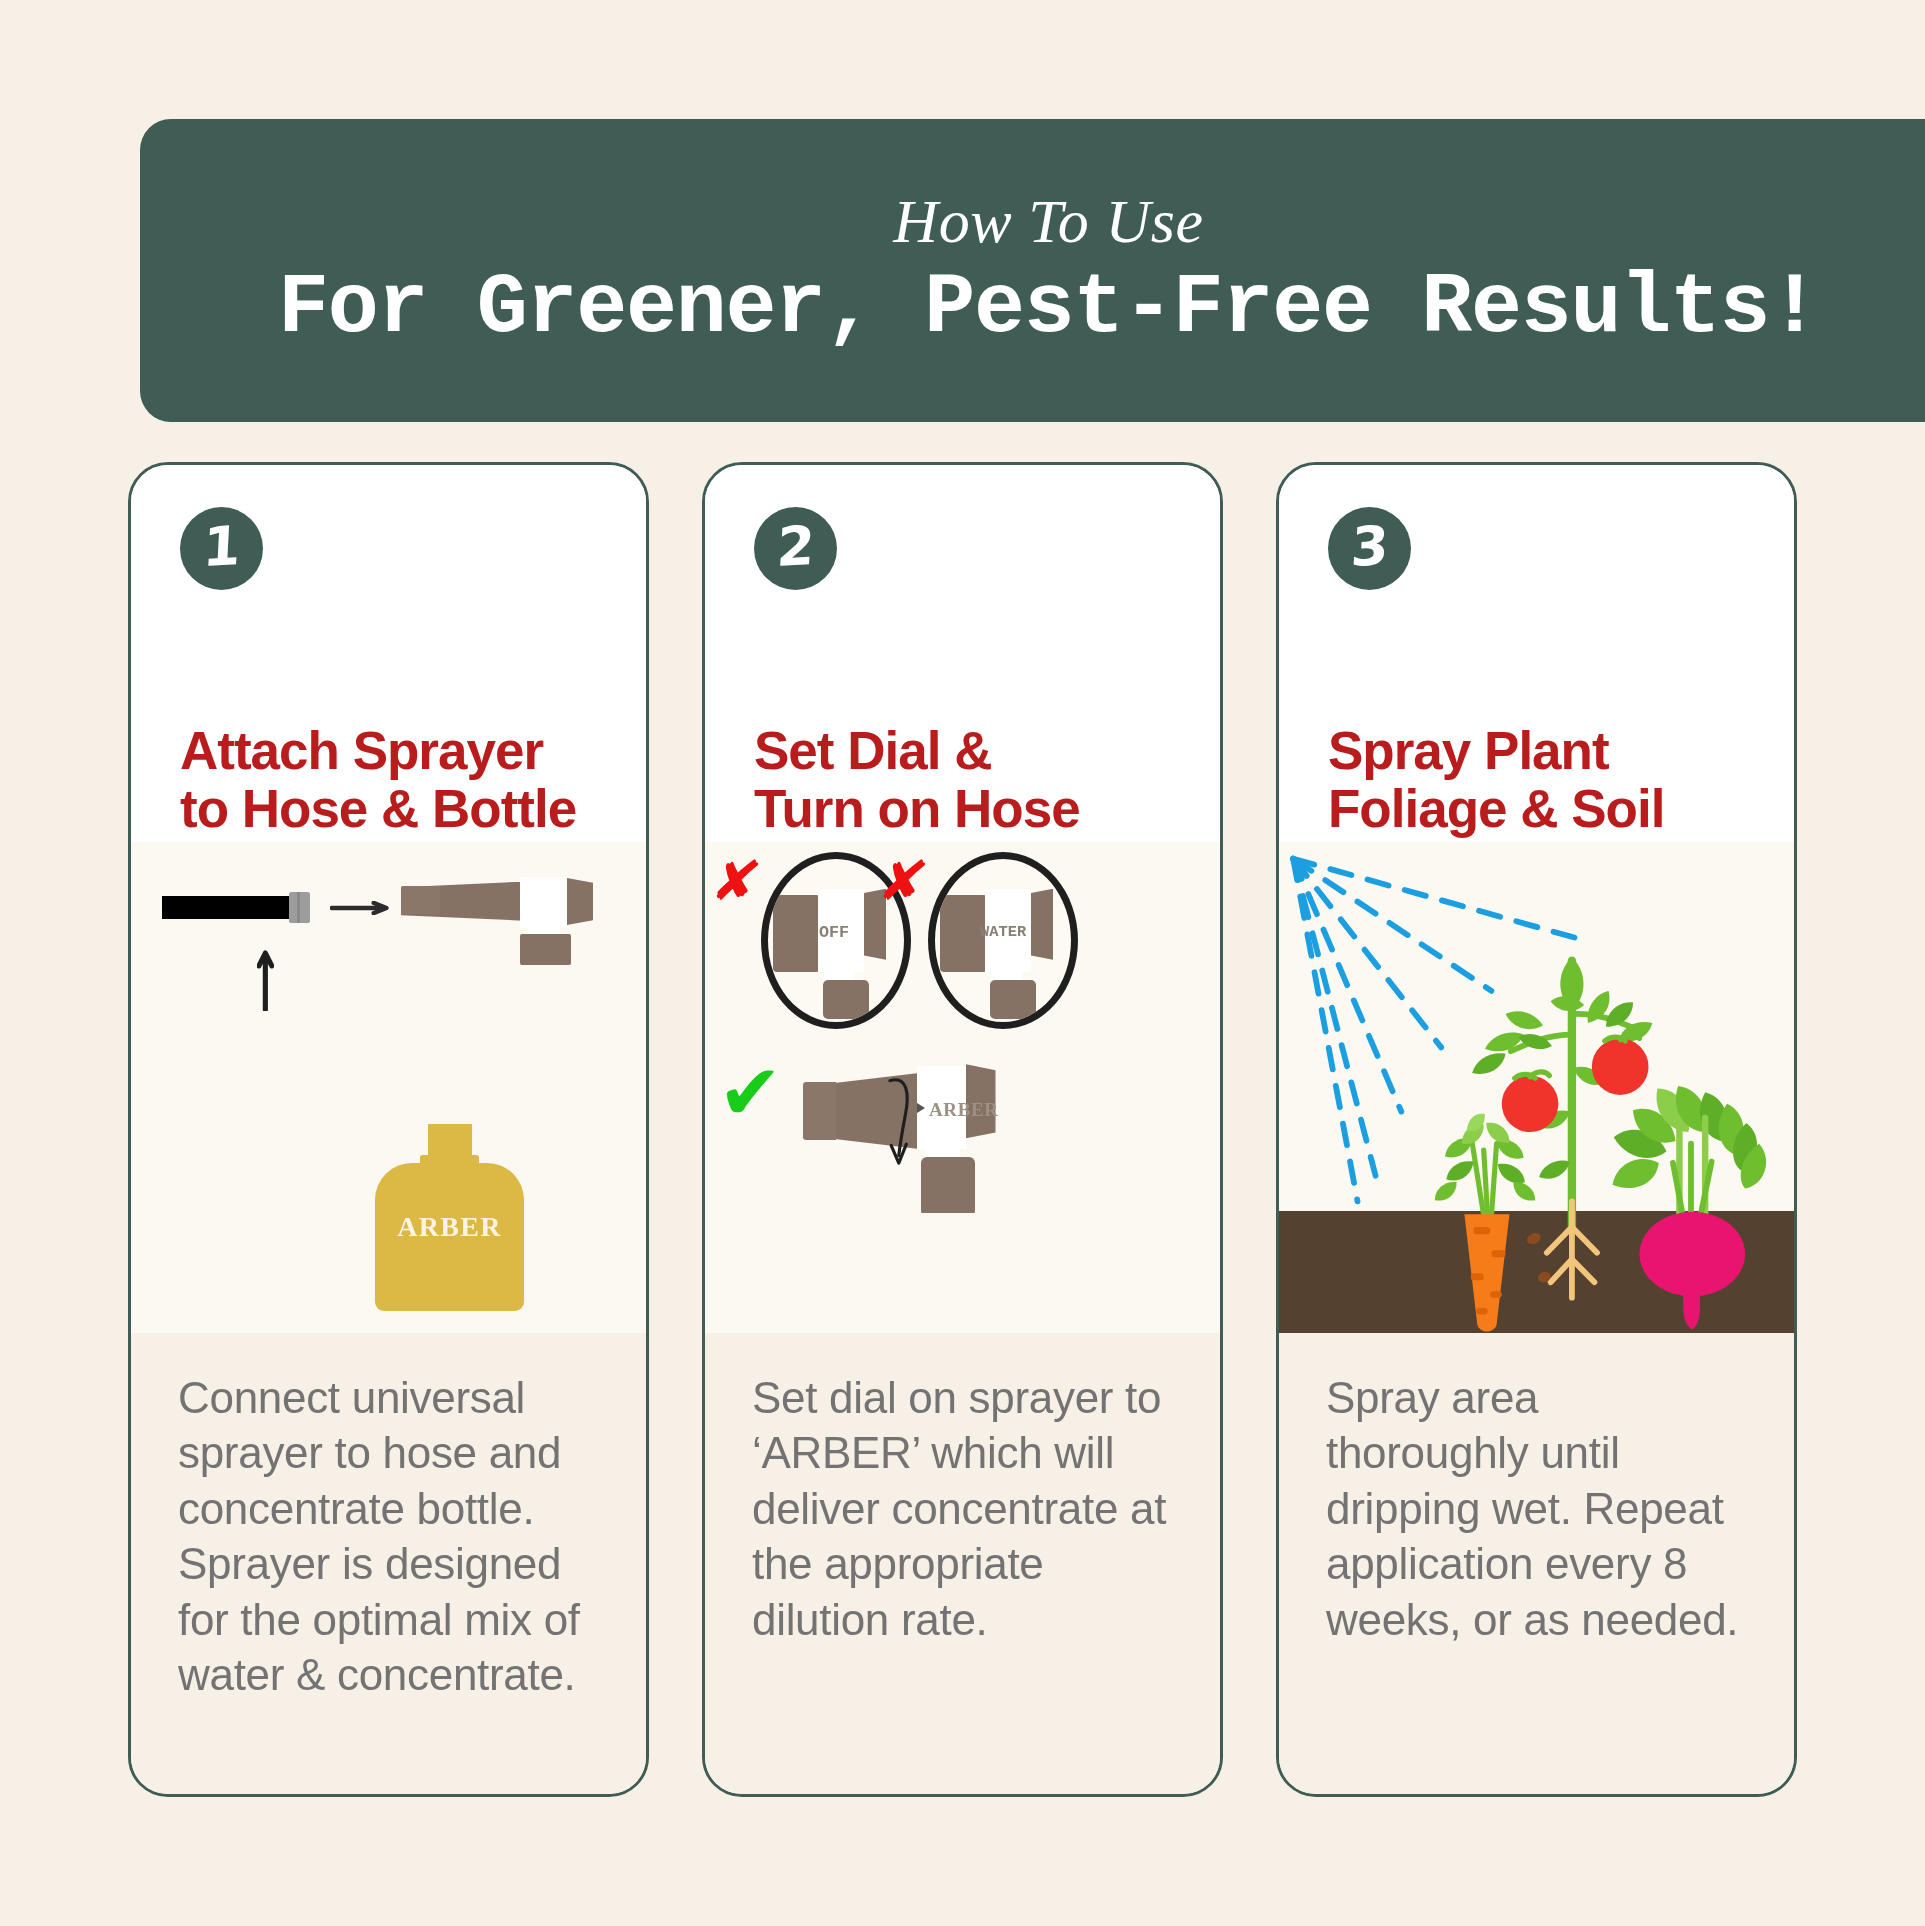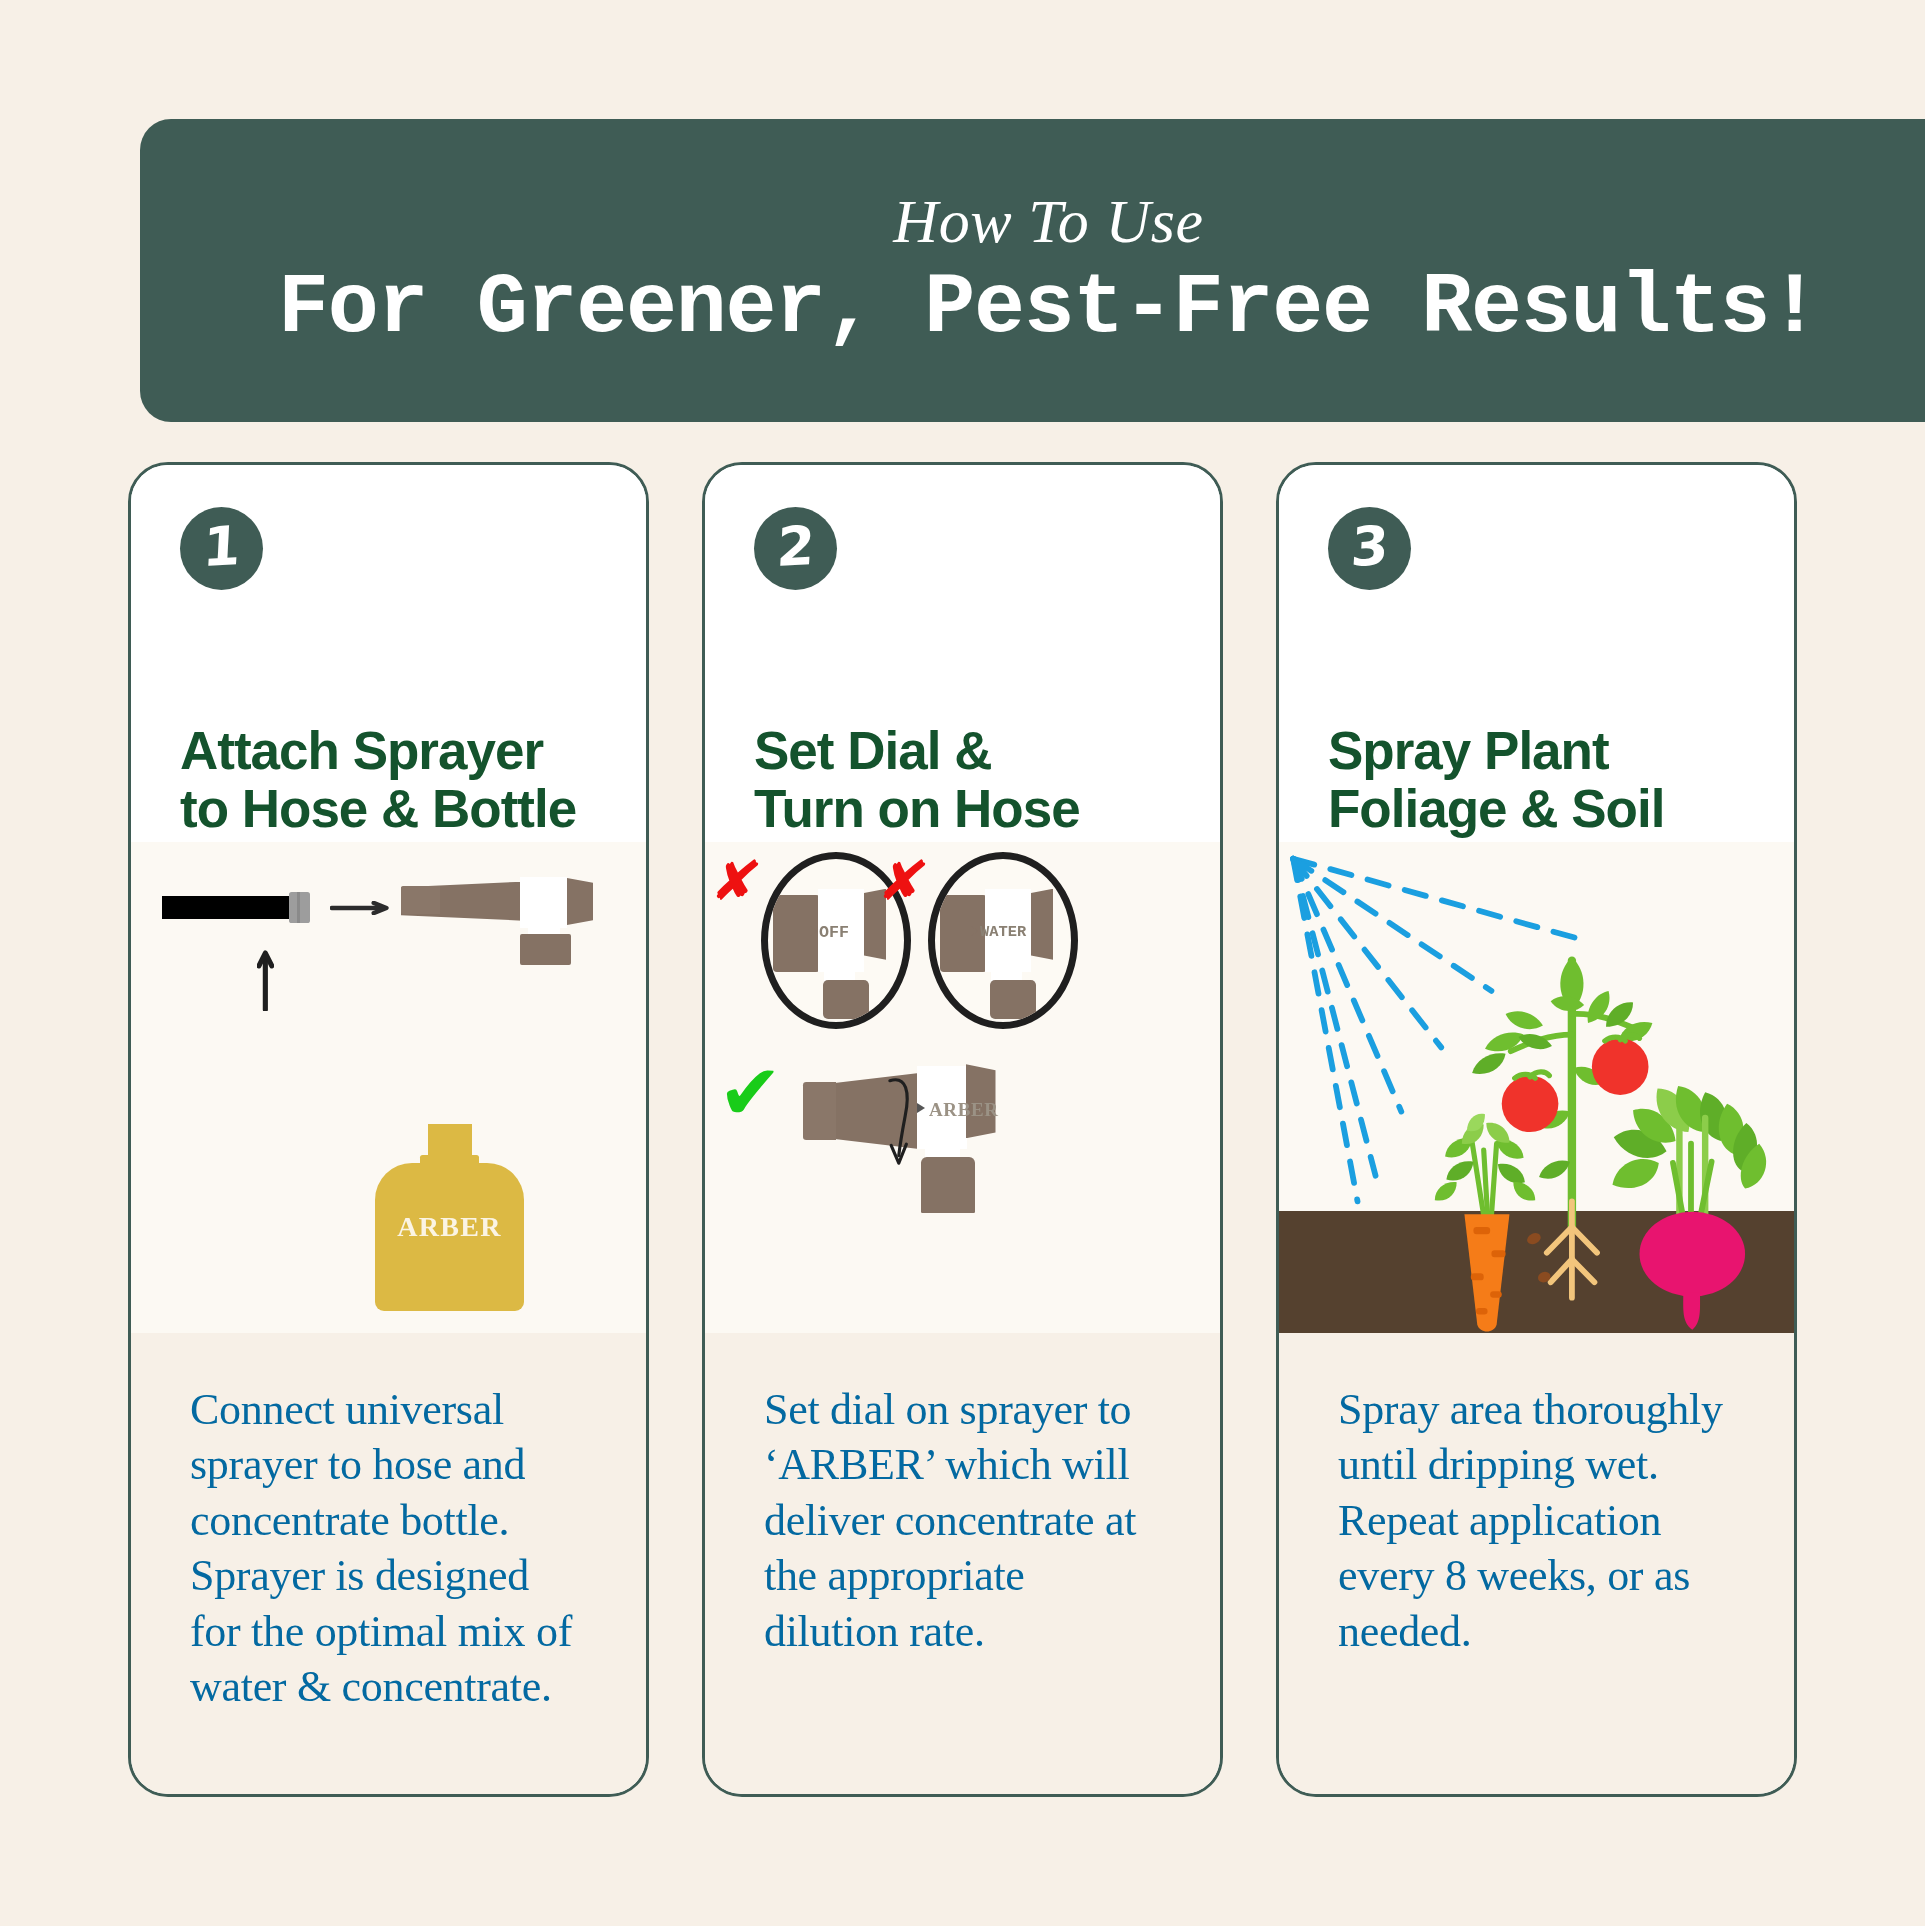--- a/index.html
+++ b/index.html
@@ -57,44 +57,44 @@
     flex:0 0 auto;
   }
   .badge-num{
     color:#ffffff;font-size:54px;font-weight:bold;
     font-family:"DejaVu Sans", sans-serif;
     transform:skewX(-6deg) rotate(-3deg);
     line-height:1;margin-top:-3.9px;
   }
   .card-title{
     margin-top:auto;margin-bottom:0;
-    color:#14532d;font-weight:bold;
+    color:#b91c1c;font-weight:bold;
     font-size:53px;line-height:1.08;
     letter-spacing:-1px;
     white-space:pre-line;
     padding-bottom:5.1px;
   }
 
   
   .card-art{
     background:#fcf9f3;
     height:491px;position:relative;overflow:hidden;
   }
 
   
   .card-body{
     background:#f7f0e7;
     flex:1;
     padding:37px 47px 0 47px;box-sizing:border-box;
   }
   .card-body p{
-    margin:12px;
-    font-family:Liberation Serif, serif;
+    margin:0;
+    font-family:Liberation Sans, sans-serif;
     font-size:44px;line-height:1.26;
-    color:#0369a1;white-space:pre-line;
+    color:#737373;white-space:pre-line;
     letter-spacing:-0.3px;
   }
 
   
   .hose{position:absolute;left:31px;top:54px;width:127px;height:23px;background:#000000;}
   .hose-cuff{position:absolute;left:158px;top:50px;width:20.5px;height:31px;background:#9d9d9d;border-radius:2.6px;}
   .hose-cuff:after{content:"";position:absolute;left:8.3px;top:0;width:2.6px;height:31px;background:#8a8a8a;}
   .arrow-right{position:absolute;left:199px;top:59px;width:62px;height:14px;}
 
   .gun{position:absolute;left:270px;top:23px;}

